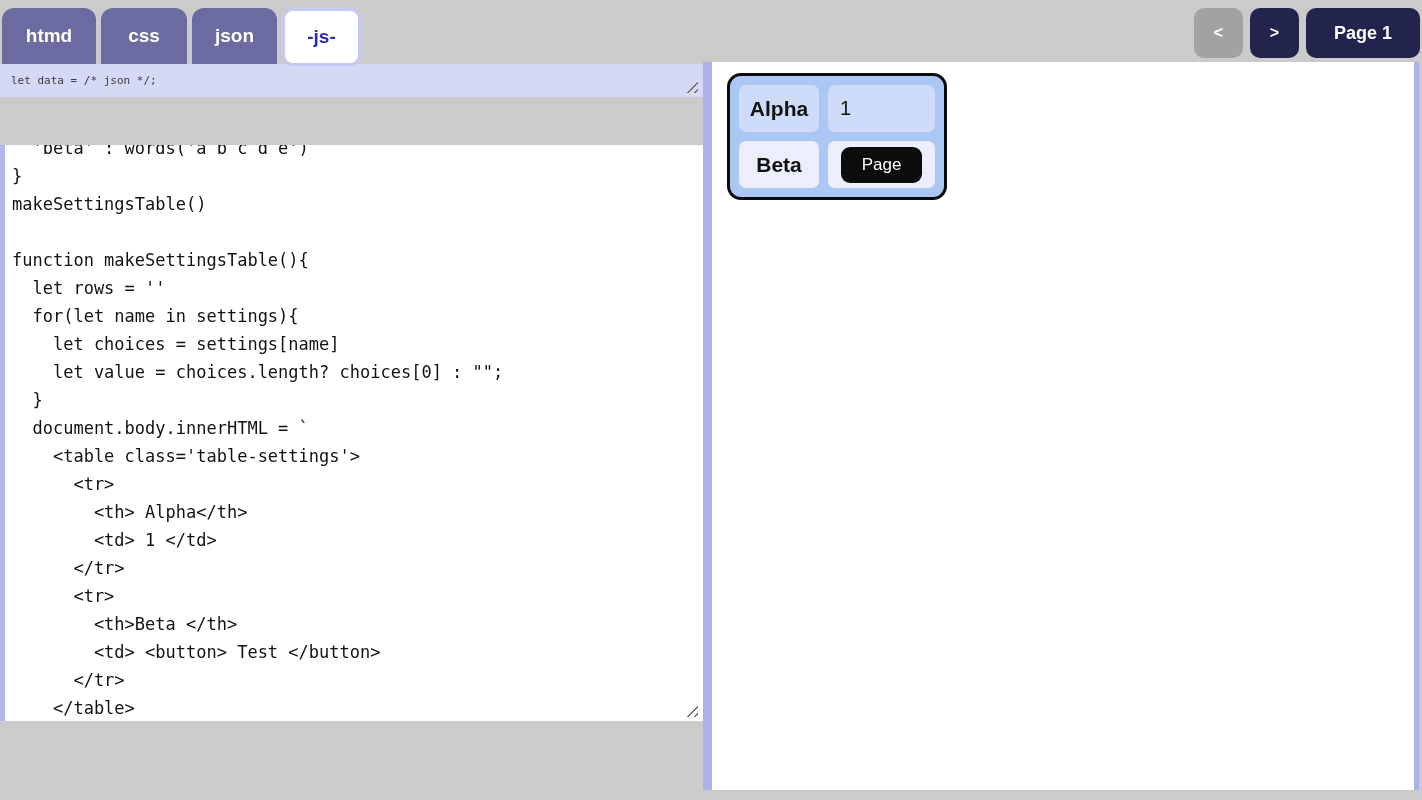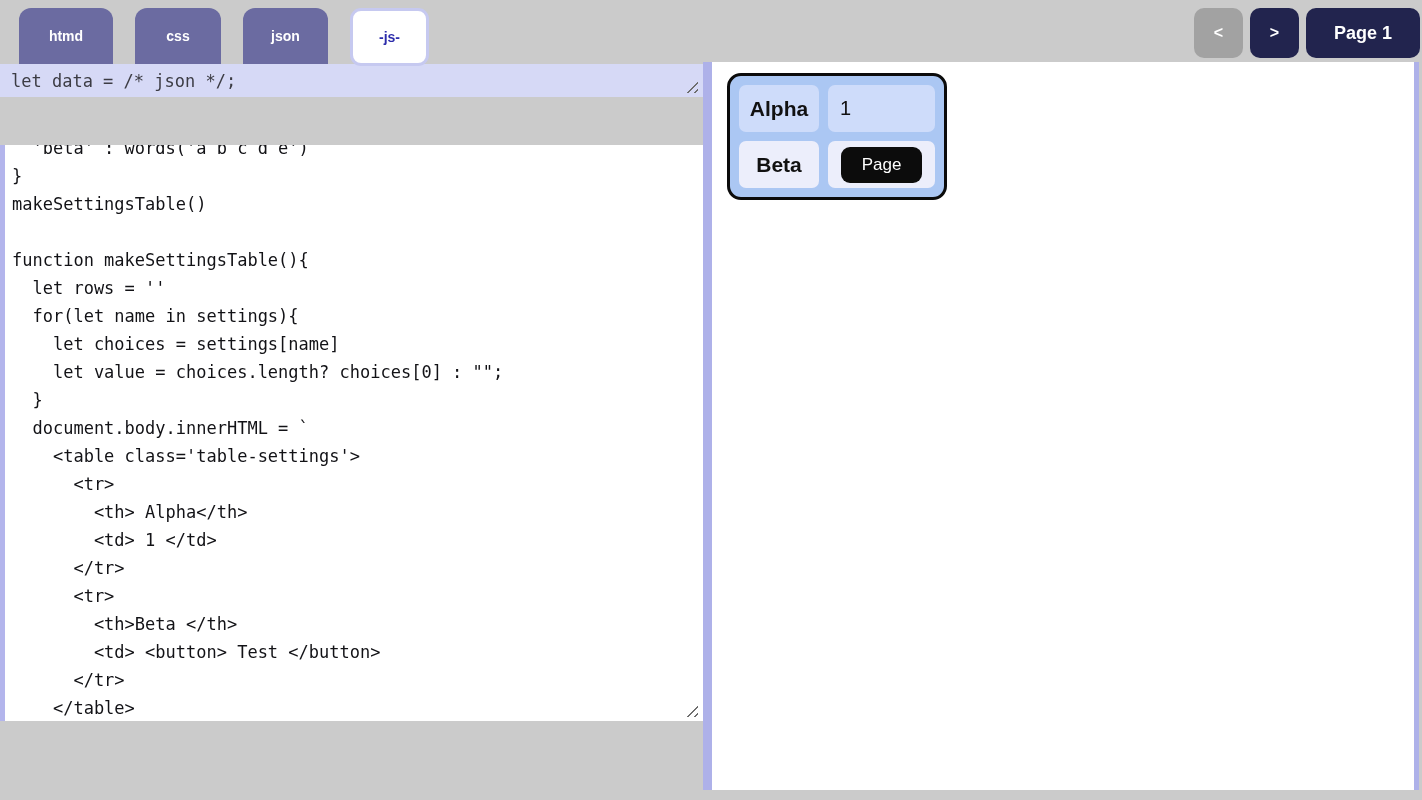--- a/index.html
+++ b/index.html
@@ -23,21 +23,21 @@
   body{
     width:1422px;height:800px;position:relative;overflow:hidden;
     background:var(--page-background);
     font-family:"Liberation Sans",sans-serif;
   }
   
   .tabs{position:absolute;left:2px;top:8px;display:flex;gap:5px;align-items:flex-start;z-index:3;}
   .tab{
     height:56px;background:var(--tab-inactive);color:#fff;
     border-radius:12px 12px 0 0;display:flex;align-items:center;justify-content:center;
-    font-weight:bold;font-size:14px;cursor:pointer;margin-left:17px;
+    font-weight:bold;font-size:19px;cursor:pointer;
   }
   .tab.w-htmd{width:94px;}
   .tab.w-css{width:86px;}
   .tab.w-js{width:79px;}
   .tab.w-json{width:85px;}
   .tab.active{
     height:58px;background:#fff;color:var(--tab-active-text);
     border:3px solid var(--tab-active-border);border-radius:11px;margin-right:8px;
   }
   
@@ -46,21 +46,21 @@
     height:50px;border:none;border-radius:10px;color:#fff;
     font-family:"Liberation Sans",sans-serif;font-weight:bold;cursor:pointer;
   }
   .nav .prev{width:49px;background:var(--nav-button-disabled);font-size:16px;}
   .nav .next{width:49px;background:var(--nav-button);font-size:16px;}
   .nav .page{width:114px;background:var(--nav-button);font-size:18px;}
   
   .editor-line{
     position:absolute;left:0;top:64px;width:703px;height:33px;
     background:var(--active-line-background);
-    font-family:"DejaVu Sans Mono",monospace;font-size:17px;line-height:28px;
+    font-family:"DejaVu Sans Mono",monospace;font-size:11px;line-height:28px;
     color:#3c3c44;padding:3px 0 0 11px;
   }
   .editor-main{
     position:absolute;left:0;top:97px;width:703px;height:576px;
     background:#fff;border-left:5px solid var(--editor-left-border);
     overflow:hidden;
     margin-top:48px;
   }
   .editor-main pre{
     margin:-11px 0 0 0;padding:0 0 0 7px;

